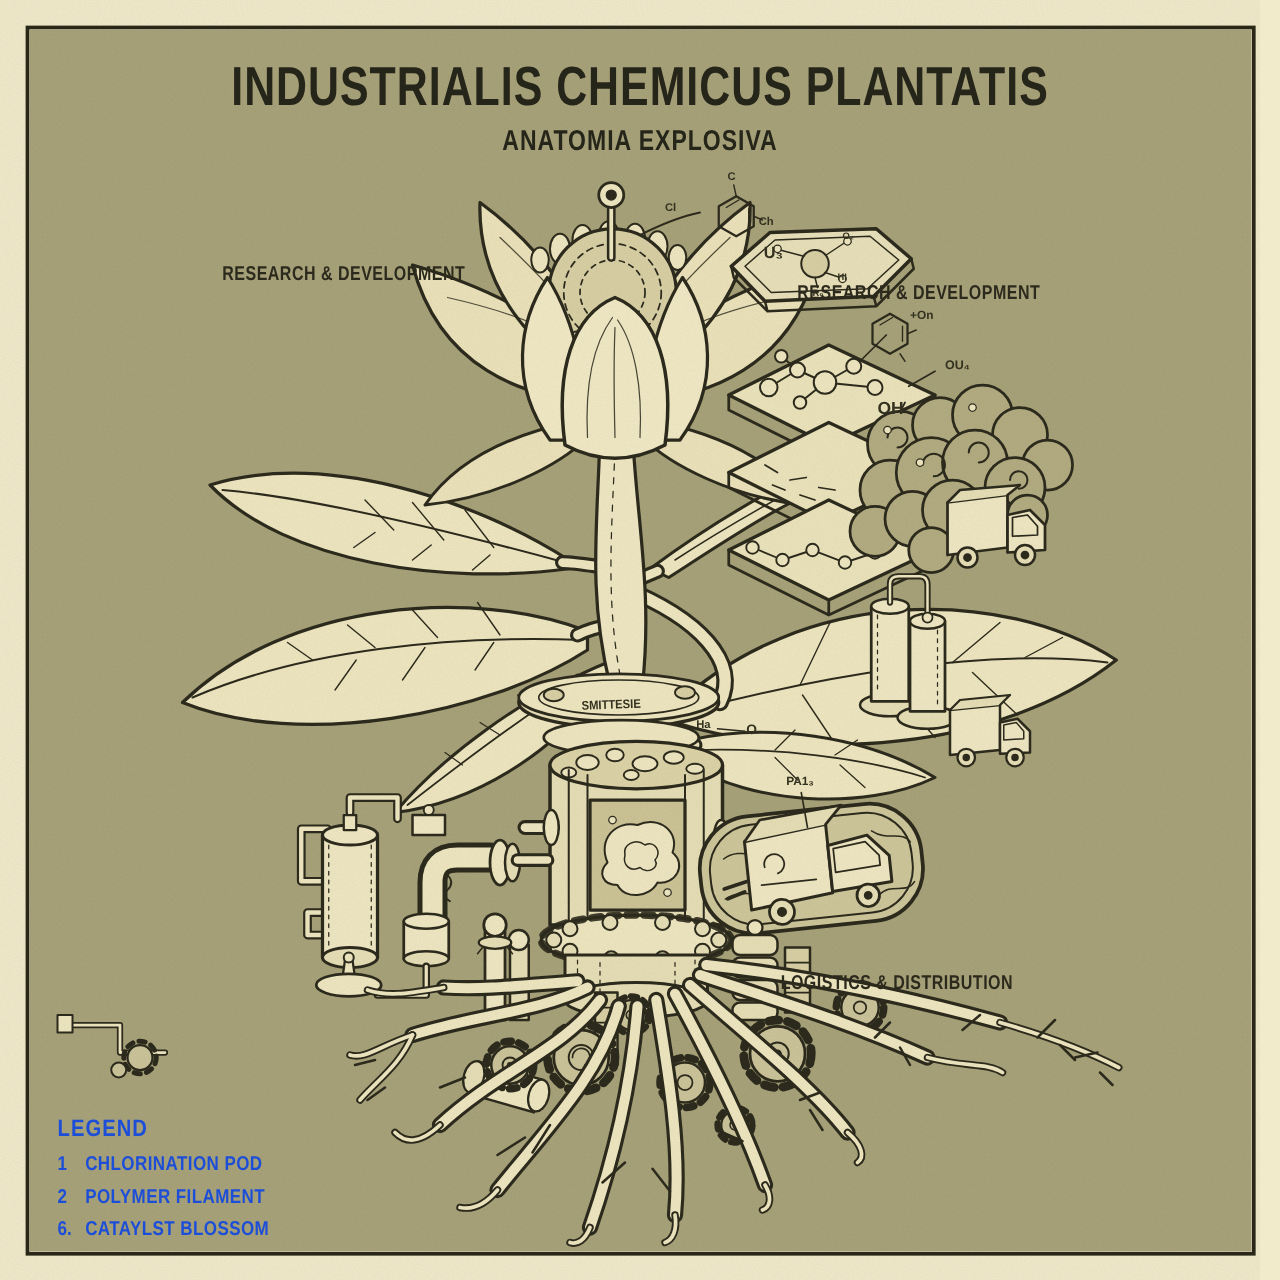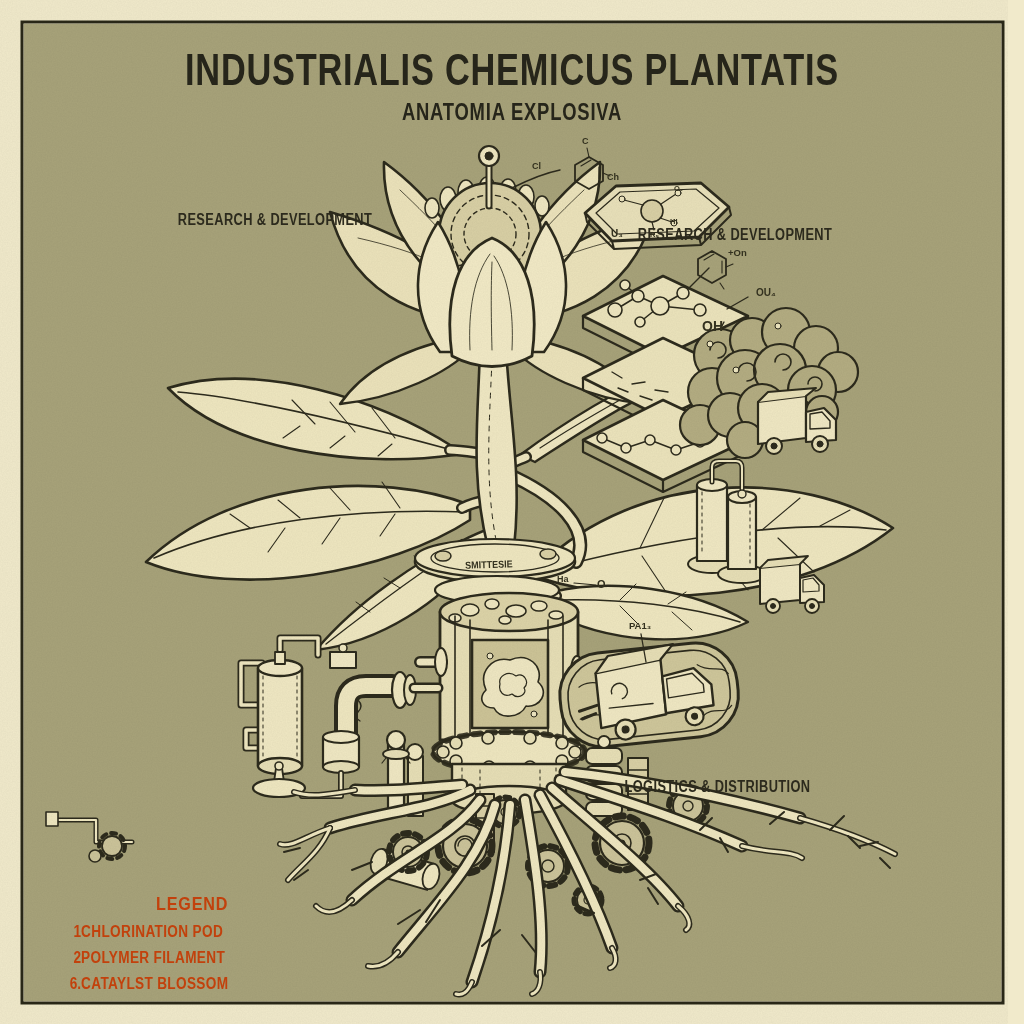--- a/index.html
+++ b/index.html
@@ -9,21 +9,21 @@
   .lbl{position:absolute;color:#2c2a1d;font-weight:700;white-space:nowrap;
        font-family:"Liberation Sans",sans-serif;line-height:1;}
   .ctr{text-align:center;}
   .cond{transform:scaleX(.80);transform-origin:center;}
   .title{left:0;top:48px;width:1024px;font-size:44px;letter-spacing:1px;text-align:center;
          transform:scaleX(.78);transform-origin:center;color:#26251a;}
   .subtitle{left:0;top:101px;width:1024px;font-size:23px;letter-spacing:1px;text-align:center;
          transform:scaleX(.80);transform-origin:center;color:#26251a;}
   .seclbl{font-size:16px;letter-spacing:.5px;}
   .tiny{font-weight:700;color:#33311f;}
-  .legend{position:absolute;left:59px;top:893px;color:#c2410c;text-align:right;}
+  .legend{position:absolute;left:46px;top:893px;color:#1d4ed8;}
   .legend .hd{font-size:19px;font-weight:700;letter-spacing:1px;transform:scaleX(.85);transform-origin:left;}
   .legend .row{display:flex;margin-top:8px;font-size:16px;font-weight:700;transform:scaleX(.85);transform-origin:left;}
   .legend .num{width:26px;}
   .legend .itm{letter-spacing:.4px;}
 </style>
 </head>
 <body>
 
 <div class="poster">
 
@@ -515,21 +515,21 @@
 <div class="lbl tiny ctr" style="left:616px;top:621px;width:48px;font-size:9.5px;">PA1₃</div>
 
 <div class="lbl tiny" style="left:582px;top:137px;font-size:9px;">C</div>
 <div class="lbl tiny" style="left:532px;top:162px;font-size:9px;">Cl</div>
 <div class="lbl tiny" style="left:607px;top:173px;font-size:9px;">Ch</div>
 
 <div class="lbl tiny" style="left:728px;top:248px;font-size:9.5px;text-align:center;">+On</div>
 <div class="lbl tiny" style="left:744px;top:288px;font-size:10px;margin-left:12px;">OU₄</div>
 <div class="lbl tiny" style="left:702px;top:319px;font-size:14px;">OH</div>
 
-<div class="lbl tiny" style="left:611px;top:195px;font-size:10px;margin-top:34px;">U₃</div>
+<div class="lbl tiny" style="left:611px;top:195px;font-size:13px;">U₃</div>
 <div class="lbl tiny" style="left:674px;top:185px;font-size:7.5px;">O₂</div>
 <div class="lbl tiny" style="left:670px;top:218px;font-size:7.5px;">HI</div>
 <div class="lbl tiny" style="left:650px;top:231px;font-size:7.5px;">R₀</div>
 
 <div class="legend">
   <div class="hd">LEGEND</div>
   <div class="row">
     <span class="num">1</span>
     <span class="itm">CHLORINATION POD</span>
   </div>

